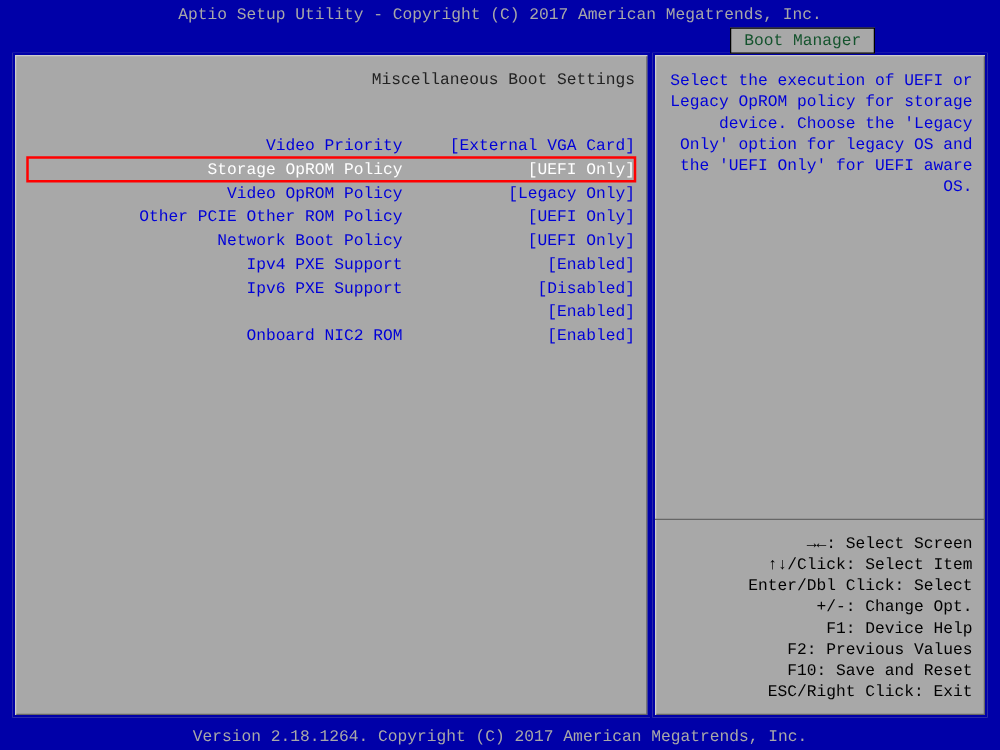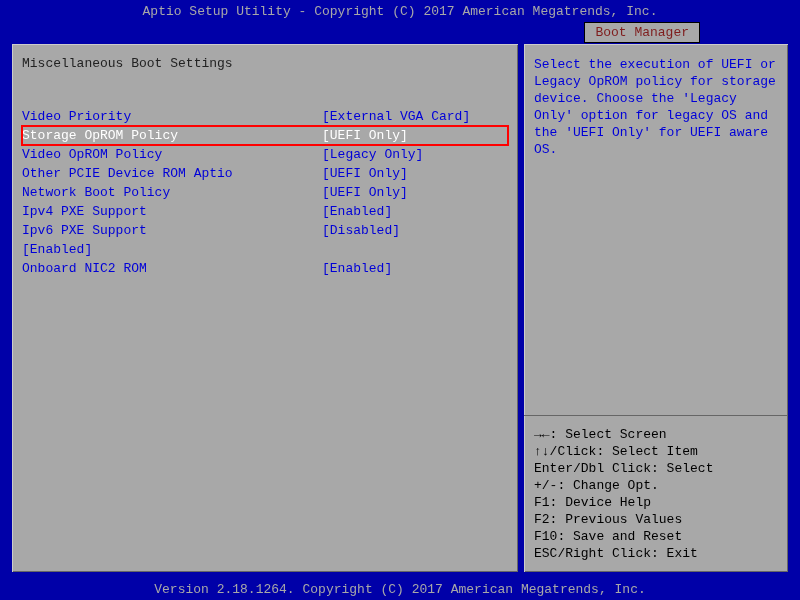--- a/index.html
+++ b/index.html
@@ -1,18 +1,19 @@
 <!DOCTYPE html>
 <html><head>
   <meta charset="utf-8">
   <style>
     * {
       margin: 0;
       padding: 0;
       box-sizing: border-box;
+      text-align: right;
     }
     body {
       width: 800px;
       height: 600px;
       background: #0000a8;
       font-family: 'Courier New', monospace;
       font-size: 13px;
       overflow: hidden;
       position: relative;
     }
@@ -27,21 +28,21 @@
     .tab-row {
       height: 20px;
       position: relative;
       background: #0000a8;
     }
     .tab {
       position: absolute;
       right: 100px;
       top: 0;
       background: #a8a8a8;
-      color: #7f1d1d;
+      color: #14532d;
       padding: 2px 10px;
       border: 1px solid #000;
     }
     .main-area {
       display: flex;
       margin: 0 10px;
       height: 532px;
       gap: 2px;
     }
     .left-panel {
@@ -136,21 +137,21 @@
     </div>
     <div class="setting-row highlighted">
       <span class="setting-label">Storage OpROM Policy</span>
       <span class="setting-value">[UEFI Only]</span>
     </div>
     <div class="setting-row">
       <span class="setting-label">Video OpROM Policy</span>
       <span class="setting-value">[Legacy Only]</span>
     </div>
     <div class="setting-row">
-      <span class="setting-label">Other PCIE Device ROM Aptio</span>
+      <span class="setting-label">Other PCIE Other ROM Policy</span>
       <span class="setting-value">[UEFI Only]</span>
     </div>
     <div class="setting-row">
       <span class="setting-label">Network Boot Policy</span>
       <span class="setting-value">[UEFI Only]</span>
     </div>
     <div class="setting-row">
       <span class="setting-label">Ipv4 PXE Support</span>
       <span class="setting-value">[Enabled]</span>
     </div>

